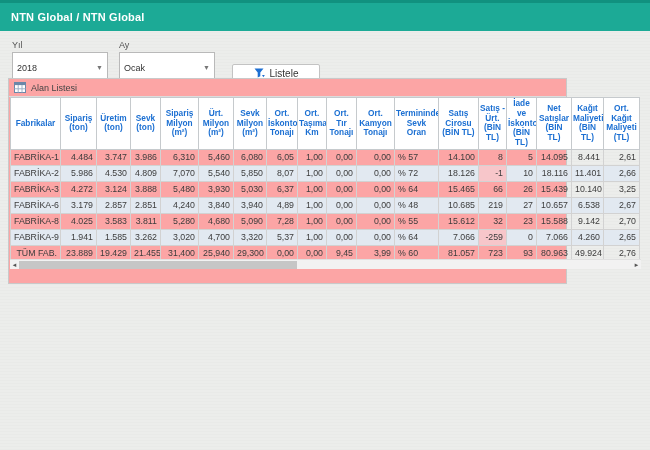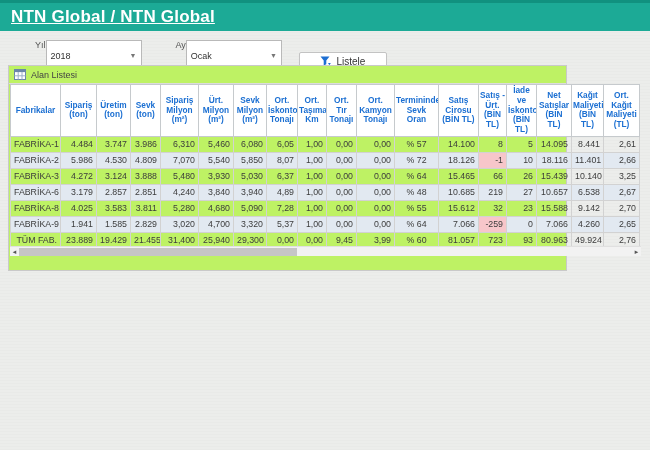--- a/index.html
+++ b/index.html
@@ -9,61 +9,61 @@
     background:#ecedeb;
     background-image:linear-gradient(0deg, rgba(0,0,0,0.012) 50%, transparent 50%);
     background-size:3px 3px;
     overflow:hidden; position:relative;
   }
   .topbar {
     position:absolute; left:0; top:0; width:650px; height:31px;
     background:#1caa96; border-top:3px solid #11917f;
     display:flex; align-items:center; padding-left:11px;
   }
-  .topbar .title { color:#ffffff; font-size:17px; font-weight:bold; letter-spacing:.2px;text-decoration:underline; }
+  .topbar .title { color:#ffffff; font-size:11px; font-weight:bold; letter-spacing:.2px; }
 
   .filters { position:absolute; left:12px; top:40px; display:flex; align-items:flex-end; }
-  .field { display:flex; flex-direction:row; margin-right:11px;margin-left:23px; }
+  .field { display:flex; flex-direction:column; margin-right:11px; }
   .field label { font-size:9px; color:#555; margin-bottom:2px; }
   .select {
     width:96px; height:31px; background:#fff; border:1px solid #b9b9b9;
     display:flex; align-items:center; justify-content:space-between;
     padding:0 4px; font-size:9px; color:#333; cursor:default;
   }
   .select .caret { color:#777; font-size:7px; line-height:1; }
   .btn-listele {
     width:88px; height:19px; background:#fff; border:1px solid #c3c3c3; border-radius:2px;
     display:flex; align-items:center; justify-content:center; gap:5px;
     font-family:"Liberation Sans", sans-serif; font-size:10px; color:#333;
     margin-left:6px; cursor:pointer; box-shadow:0 1px 1px rgba(0,0,0,.04);
   }
 
   .panel {
-    position:absolute; left:8px; top:65px; width:559px; height:206px;
-    background:#bef264; border:1px solid #c9c9c9;
+    position:absolute; left:8px; top:78px; width:559px; height:206px;
+    background:#fca5a5; border:1px solid #c9c9c9;
   }
   .panel-header {
     height:18px; display:flex; align-items:center; gap:5px;
     padding-left:5px; border-bottom:1px solid #dcdcdc;
   }
   .panel-header span { font-size:9px; color:#444; }
 
   table.report { border-collapse:collapse; table-layout:fixed; width:629px; margin:0 0 0 1px; }
   table.report th {
     background:#fff; color:#1b6fd2; font-size:8.3px; font-weight:bold;
     text-align:center; vertical-align:middle; line-height:1.18;
     border:1px solid #c6cacd; height:50px; padding:1px 1px; overflow:hidden;
   }
   table.report td {
     font-size:8.8px; color:#3c3c3c; border:1px solid #d2d2d2;
     height:16px; padding:0 3px; white-space:nowrap; overflow:hidden;
   }
   table.report td.al { text-align:right; }
   table.report td.ar { text-align:right; }
-  table.report td.ac { text-align:center; }
+  table.report td.ac { }
   table.report tbody tr:nth-child(even) td { background:#e2e9f1; }
   table.report td.neg { background:#f7c6ca !important; }
 
   .hscroll {
     position:absolute; left:1px; bottom:14px; width:631px; height:10px;
     background:#f2f2f2; border-top:1px solid #e0e0e0;
     display:flex; align-items:center;
   }
   .hscroll .arr {
     width:9px; font-size:6px; color:#555; text-align:center; line-height:10px; cursor:pointer;
@@ -258,21 +258,21 @@
           <td class="ar">32</td>
           <td class="ar">23</td>
           <td class="ar">15.588</td>
           <td class="ar">9.142</td>
           <td class="ar">2,70</td>
         </tr>
         <tr>
           <td class="al">FABRİKA-9</td>
           <td class="ar">1.941</td>
           <td class="ar">1.585</td>
-          <td class="ar">2.829</td>
+          <td class="ar">3.262</td>
           <td class="ar">3,020</td>
           <td class="ar">4,700</td>
           <td class="ar">3,320</td>
           <td class="ar">5,37</td>
           <td class="ar">1,00</td>
           <td class="ar">0,00</td>
           <td class="ar">0,00</td>
           <td class="ac">% 64</td>
           <td class="ar">7.066</td>
           <td class="ar neg">-259</td>

